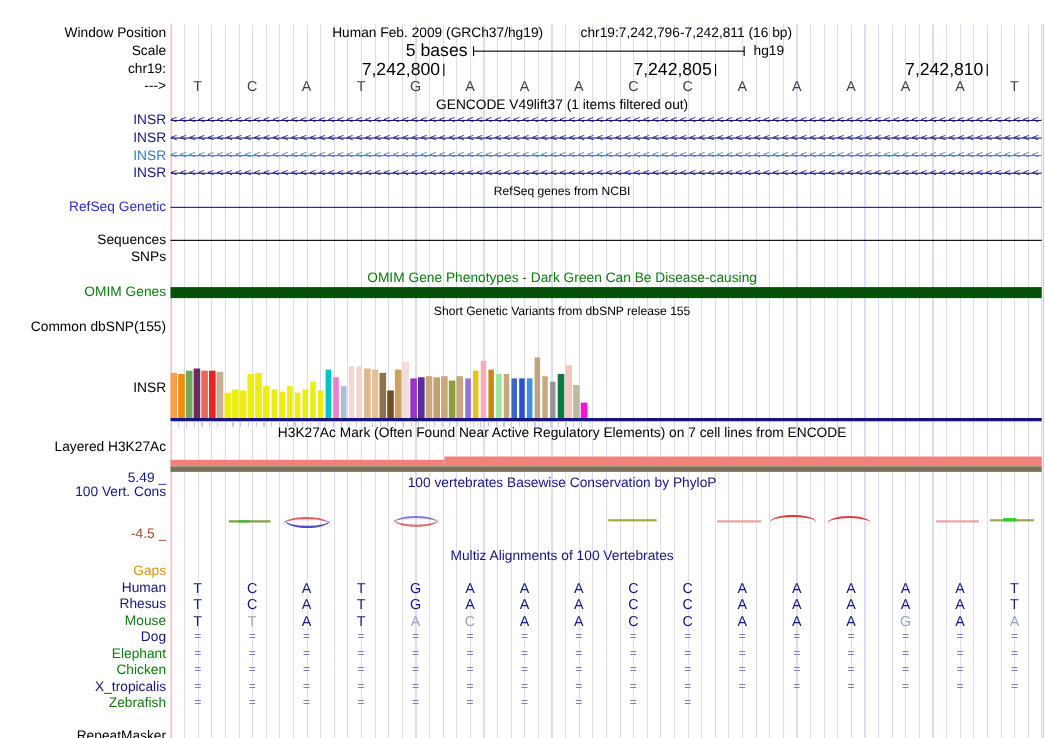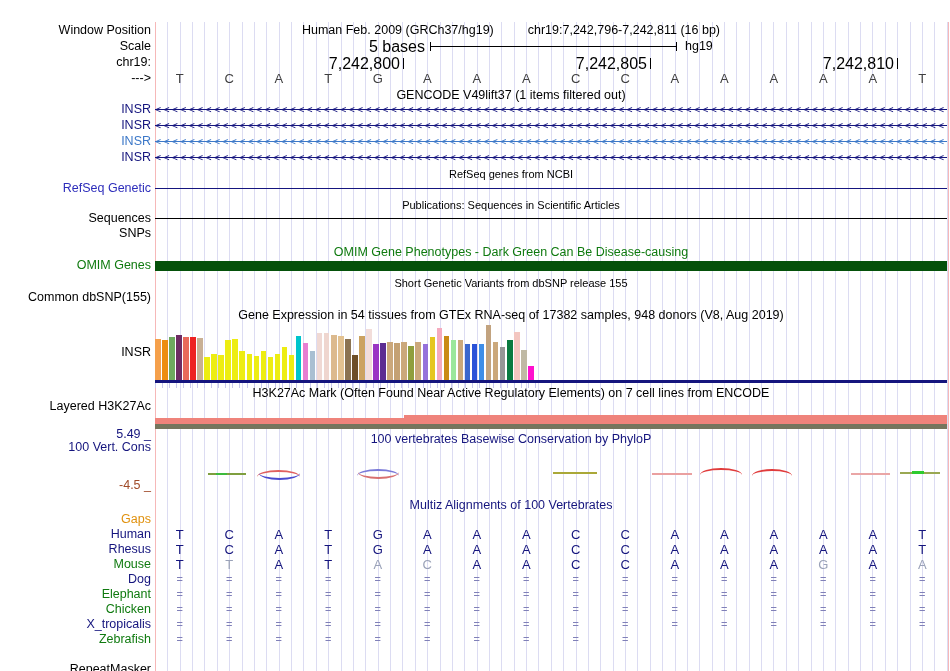--- a/index.html
+++ b/index.html
@@ -102,34 +102,32 @@
       <div class="arrowrow" style="top:128px;color:#15157e">
         <div class="line" style=""></div>
         <div class="glyphs" style="">&lt;&lt;&lt;&lt;&lt;&lt;&lt;&lt;&lt;&lt;&lt;&lt;&lt;&lt;&lt;&lt;&lt;&lt;&lt;&lt;&lt;&lt;&lt;&lt;&lt;&lt;&lt;&lt;&lt;&lt;&lt;&lt;&lt;&lt;&lt;&lt;&lt;&lt;&lt;&lt;&lt;&lt;&lt;&lt;&lt;&lt;&lt;&lt;&lt;&lt;&lt;&lt;&lt;&lt;&lt;&lt;&lt;&lt;&lt;&lt;&lt;&lt;&lt;&lt;&lt;&lt;&lt;&lt;&lt;&lt;&lt;&lt;&lt;&lt;&lt;&lt;&lt;&lt;&lt;&lt;&lt;&lt;&lt;&lt;&lt;&lt;&lt;&lt;&lt;&lt;&lt;&lt;&lt;&lt;&lt;&lt;&lt;&lt;&lt;&lt;</div>
       </div>
     </div>
 
   <div class="title title-sm" style="top:145px">RefSeq genes from NCBI</div>
   <div class="lbl blue" style="top:159px">RefSeq Genetic</div>
   <div class="hline" style="top:166px;background:#15157e"></div>
 
-  <div class="title title-sm" style="top:176px">Publications: Sequences in Scientific Articles</div>
   <div class="lbl" style="top:189px">Sequences</div>
   <div class="hline" style="top:196px;background:#000"></div>
 
   <div class="lbl" style="top:204px">SNPs</div>
 
   <div class="title green" style="top:223px">OMIM Gene Phenotypes - Dark Green Can Be Disease-causing</div>
   <div class="lbl green" style="top:236px">OMIM Genes</div>
   <div id="omim-bar" style="position: absolute; left: 155px; top: 239px; width: 792px; height: 10px; background: rgb(5, 81, 10);"></div>
 
   <div class="title title-sm" style="top:254px">Short Genetic Variants from dbSNP release 155</div>
   <div class="lbl" style="top:268px">Common dbSNP(155)</div>
 
-  <div class="title" style="top:286px">Gene Expression in 54 tissues from GTEx RNA-seq of 17382 samples, 948 donors (V8, Aug 2019)</div>
   <div class="lbl" style="top:323px">INSR</div>
   <div id="gtex-bars" style="position:absolute;left:155px;top:303px;width:381px;height:55px">
       <div class="bar" style="left:0.00px;height:40.7px;background:#F5A04B"></div>
       <div class="bar" style="left:7.04px;height:39.6px;background:#ED8D0E"></div>
       <div class="bar" style="left:14.08px;height:43.5px;background:#6FA85E"></div>
       <div class="bar" style="left:21.12px;height:45.1px;background:#6E2B62"></div>
       <div class="bar" style="left:28.16px;height:42.9px;background:#E8695A"></div>
       <div class="bar" style="left:35.20px;height:42.9px;background:#EE2222"></div>
       <div class="bar" style="left:42.24px;height:42.4px;background:#C9B094"></div>
       <div class="bar" style="left:49.28px;height:23.1px;background:#EDED12"></div>

